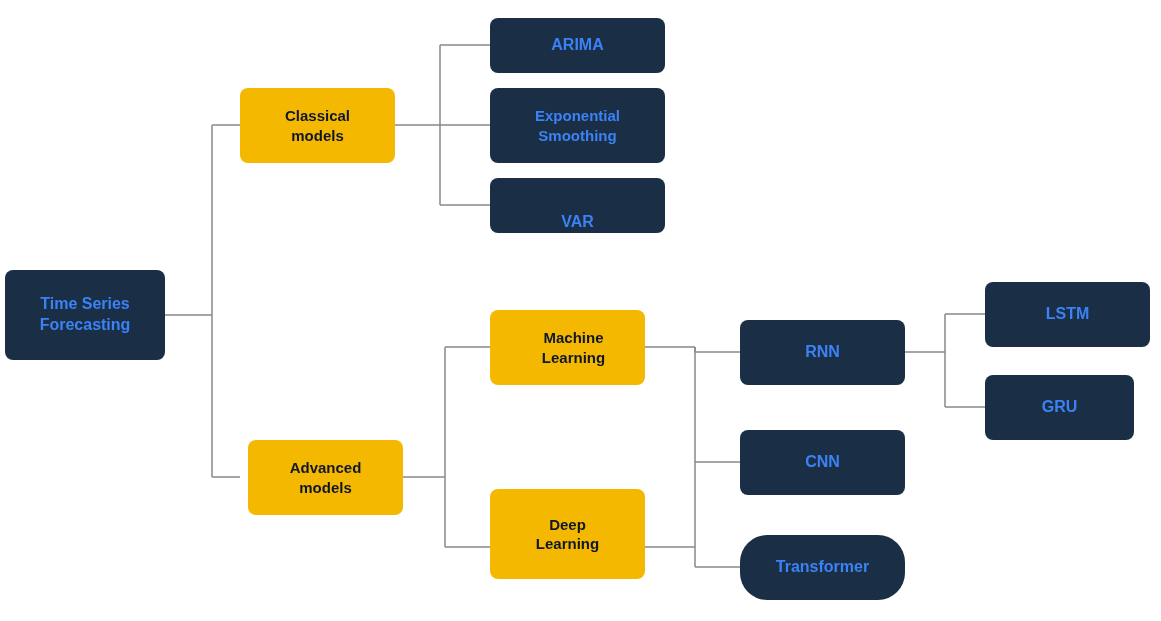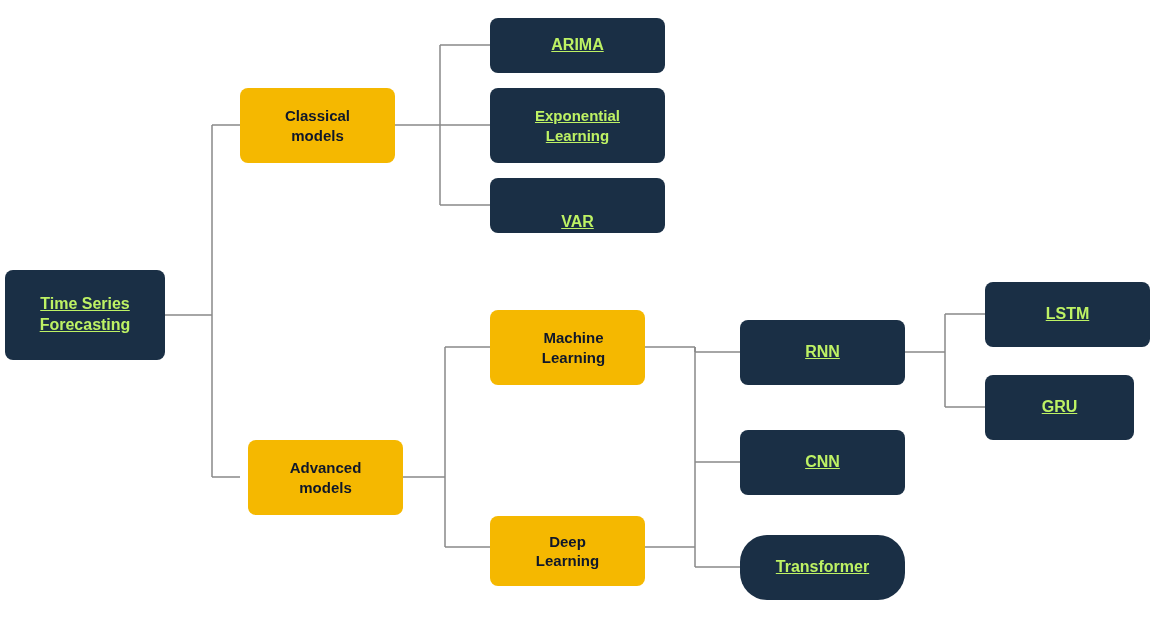--- a/index.html
+++ b/index.html
@@ -29,22 +29,21 @@
       align-items: center;
       justify-content: center;
       text-align: center;
       border-radius: 8px;
       font-weight: bold;
       font-size: 15px;
       line-height: 1.3;
     }
     .node-dark {
       background-color: #1a2f45;
-      color: #bef264;
-      text-decoration: underline;
+      color: #3b82f6;
     }
     .node-gold {
       background-color: #f5b800;
       color: #0f172a;
     }
   </style>
 </head>
 <body>
 
 <div class="diagram-container">
@@ -105,33 +104,33 @@
     <span style="white-space:pre-line;">Advanced
 models</span>
   </div>
 
   <div class="node node-dark" style="left:490px; top:18px; width:175px; height:55px; font-size:16px;">
     <span>ARIMA</span>
   </div>
 
   <div class="node node-dark" style="left:490px; top:88px; width:175px; height:75px;">
     <span style="white-space:pre-line;">Exponential
-Learning</span>
+Smoothing</span>
   </div>
 
   <div class="node node-dark" style="left:490px; top:178px; width:175px; height:55px; font-size:16px;align-items:flex-end;">
     <span>VAR</span>
   </div>
 
   <div class="node node-gold" style="left:490px; top:310px; width:155px; height:75px;padding-left:12px;">
     <span style="white-space:pre-line;">Machine
 Learning</span>
   </div>
 
-  <div class="node node-gold" style="left:490px; top:516px; width:155px; height:70px;">
+  <div class="node node-gold" style="left:490px; top:489px; width:155px; height:90px;">
     <span style="white-space:pre-line;">Deep
 Learning</span>
   </div>
 
   <div class="node node-dark" style="left:740px; top:430px; width:165px; height:65px; font-size:16px;">
     <span>CNN</span>
   </div>
 
   <div class="node node-dark" style="left:740px; top:320px; width:165px; height:65px; font-size:16px;">
     <span>RNN</span>

